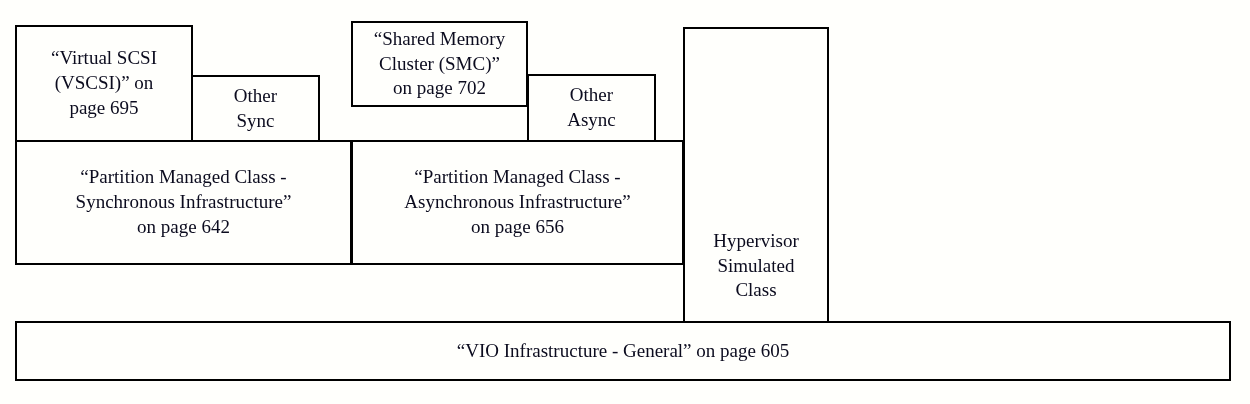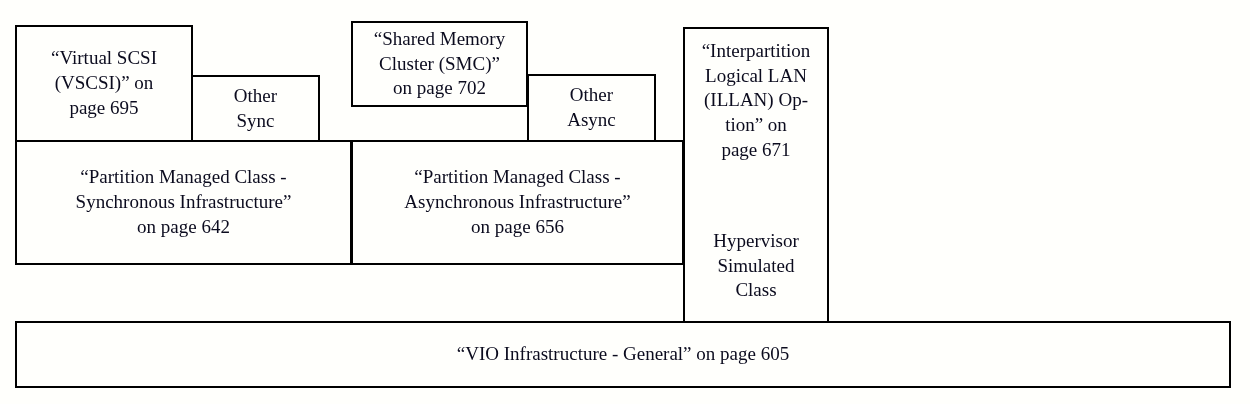--- a/index.html
+++ b/index.html
@@ -42,21 +42,21 @@
 
   
   #box-vscsi        { left: 15px;  top: 25px;  width: 178px; height: 117px; align-items: center; }
   #box-other-sync   { left: 191px; top: 75px;  width: 129px; height: 67px;  }
   #box-smc          { left: 351px; top: 21px;  width: 177px; height: 86px; }
   #box-other-async  { left: 527px; top: 74px;  width: 129px; height: 68px;  }
   #box-illan        { left: 683px; top: 27px;  width: 146px; height: 296px; align-items: flex-start; padding-top: 6px; }
   #box-sync-infra   { left: 15px;  top: 140px; width: 337px; height: 125px; }
   #box-async-infra  { left: 351px; top: 140px; width: 333px; height: 125px; }
   #box-pmc-general  { left: 15px;  top: 263px; width: 669px; height: 60px;  }
-  #box-vio-general  { left: 15px;  top: 321px; width: 1216px; height: 67px; }
+  #box-vio-general  { left: 15px;  top: 321px; width: 1216px; height: 60px; }
 
   
   #box-illan .illan-inner {
     display: flex;
     flex-direction: column;
     justify-content: flex-start;
     width: 100%;
     height: 100%;
   }
   #box-illan .illan-title {
@@ -96,25 +96,20 @@
 on page 702</span>
   </div>
 
   <div class="box" id="box-other-async">
     <span class="txt">Other
 Async</span>
   </div>
 
   <div class="box" id="box-illan">
     <span class="illan-inner">
-      <span class="illan-title">“Interpartition
-Logical LAN
-(ILLAN) Op-
-tion” on
-page 671</span>
       <span class="illan-sub">Hypervisor
 Simulated
 Class</span>
     </span>
   </div>
 
   <div class="box" id="box-sync-infra">
     <span class="txt">“Partition Managed Class -
 Synchronous Infrastructure”
 on page 642</span>

